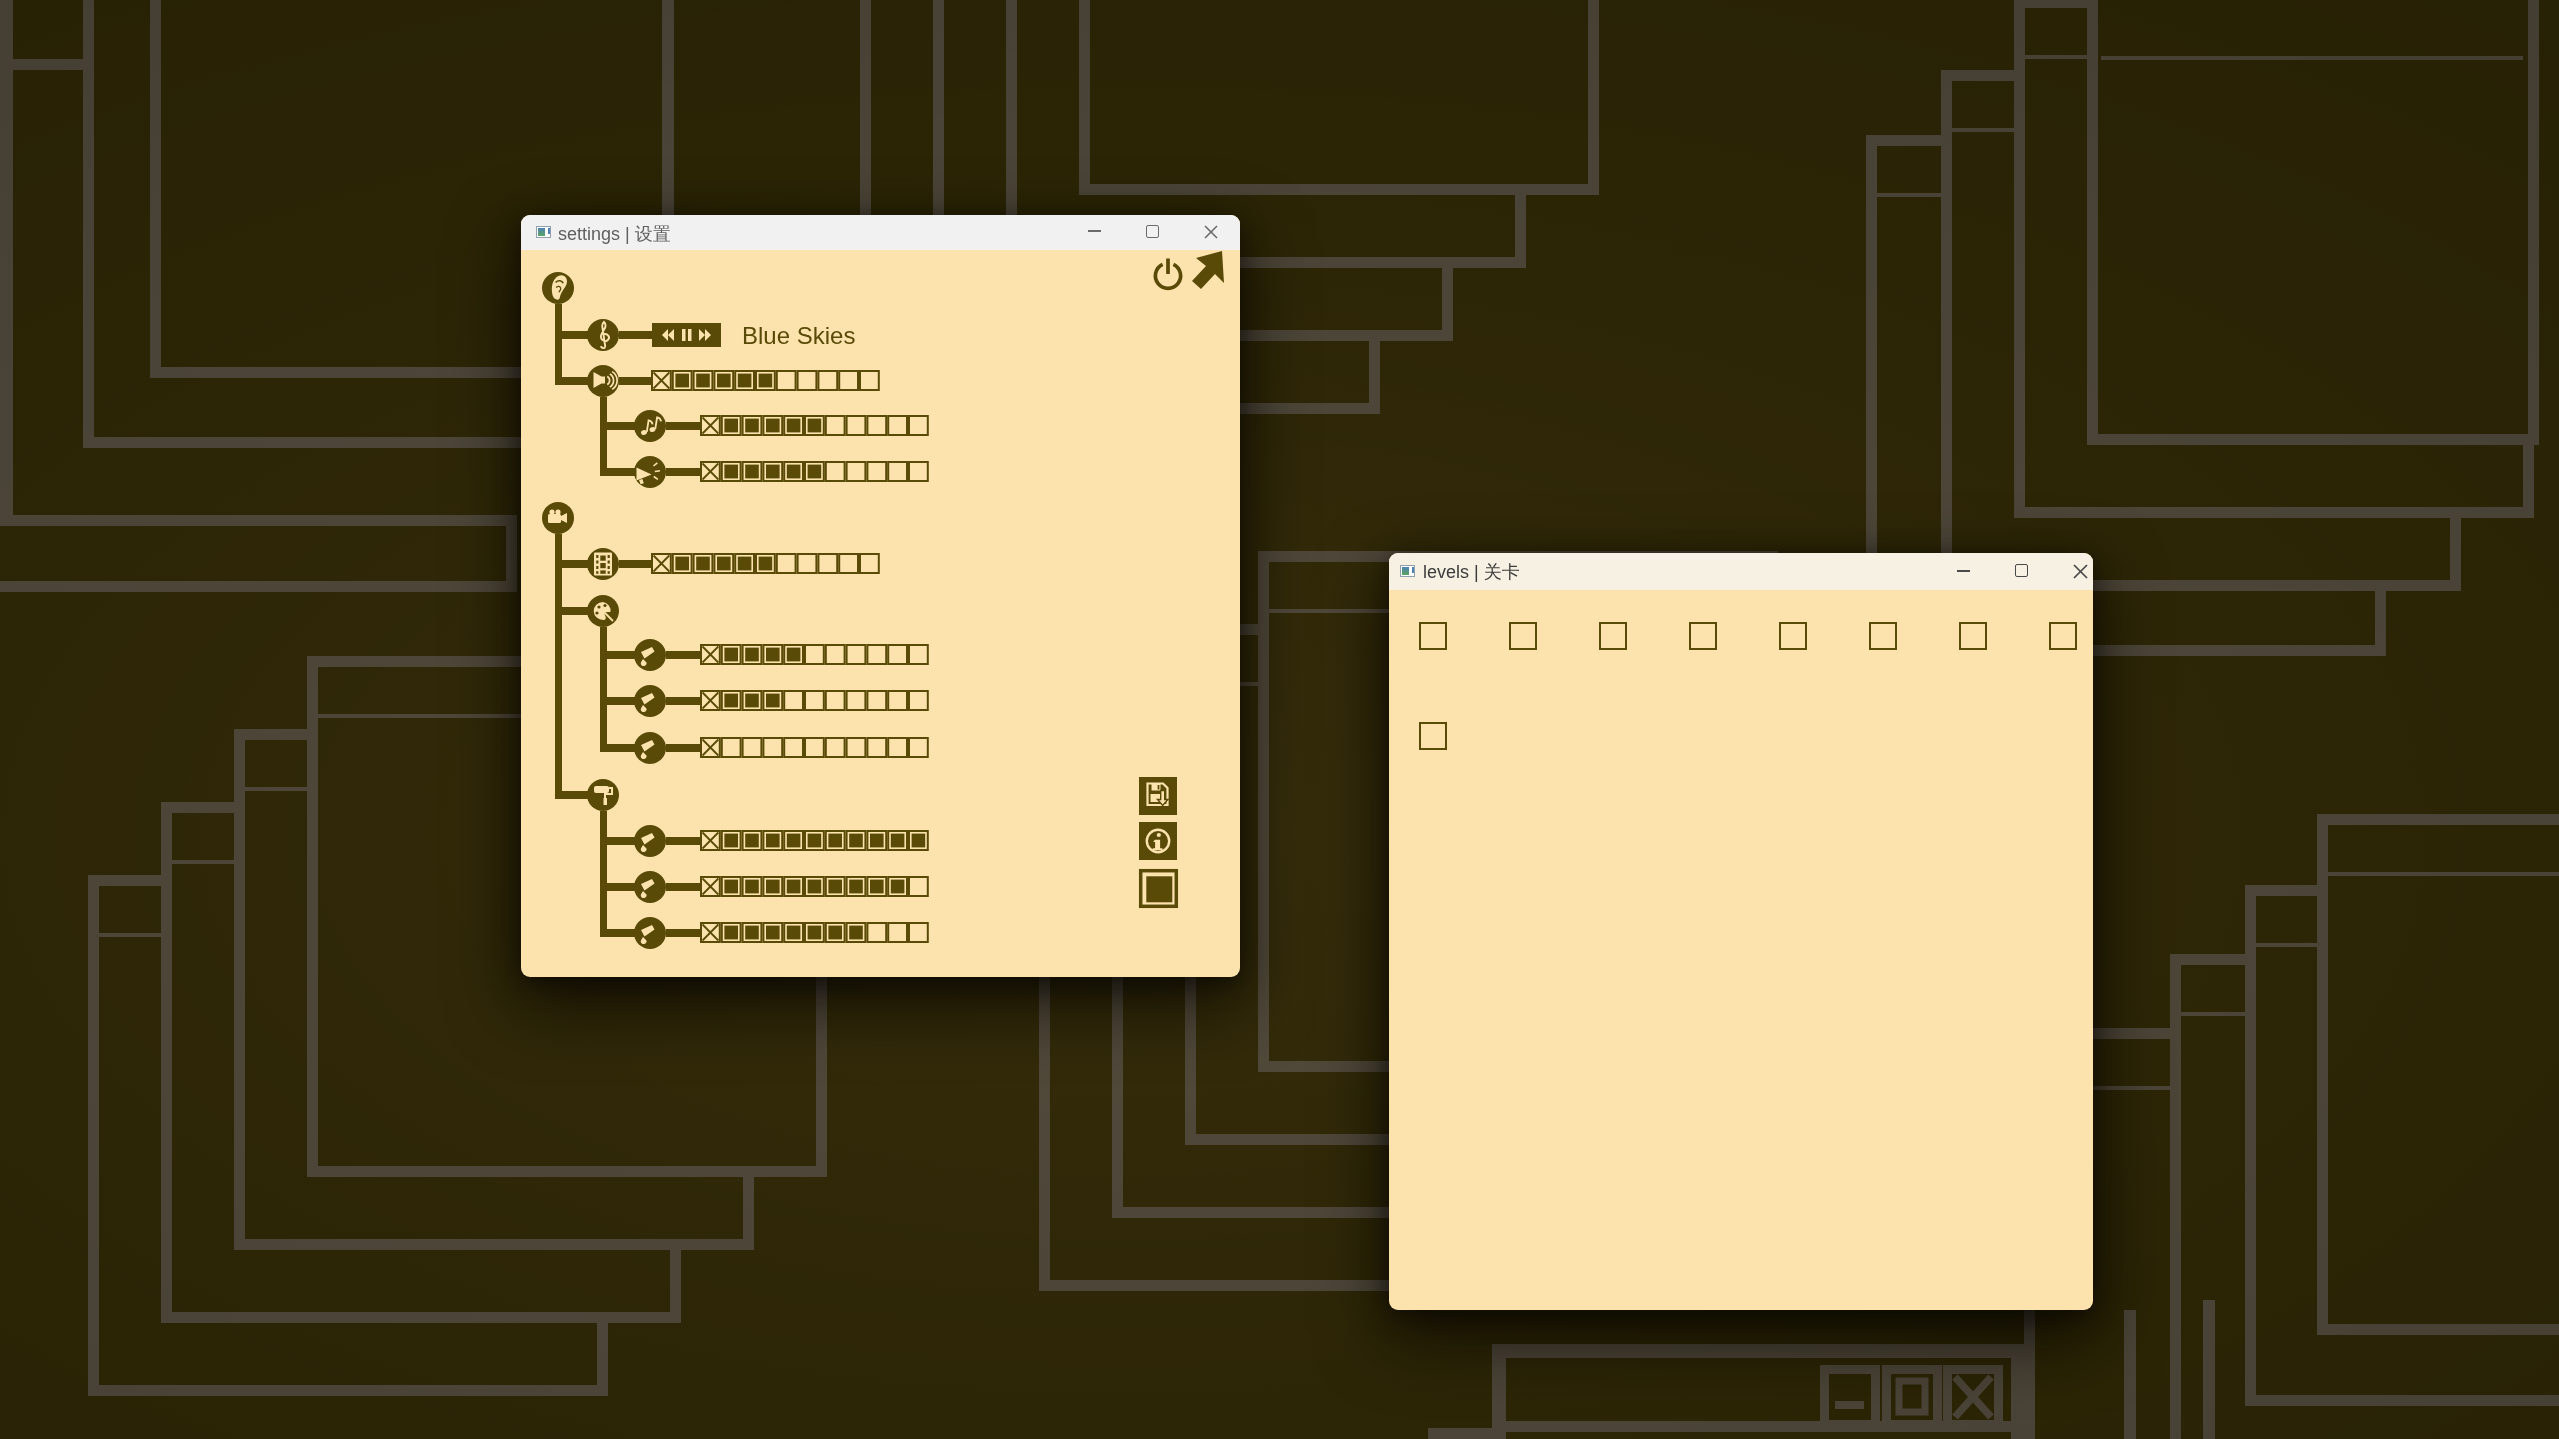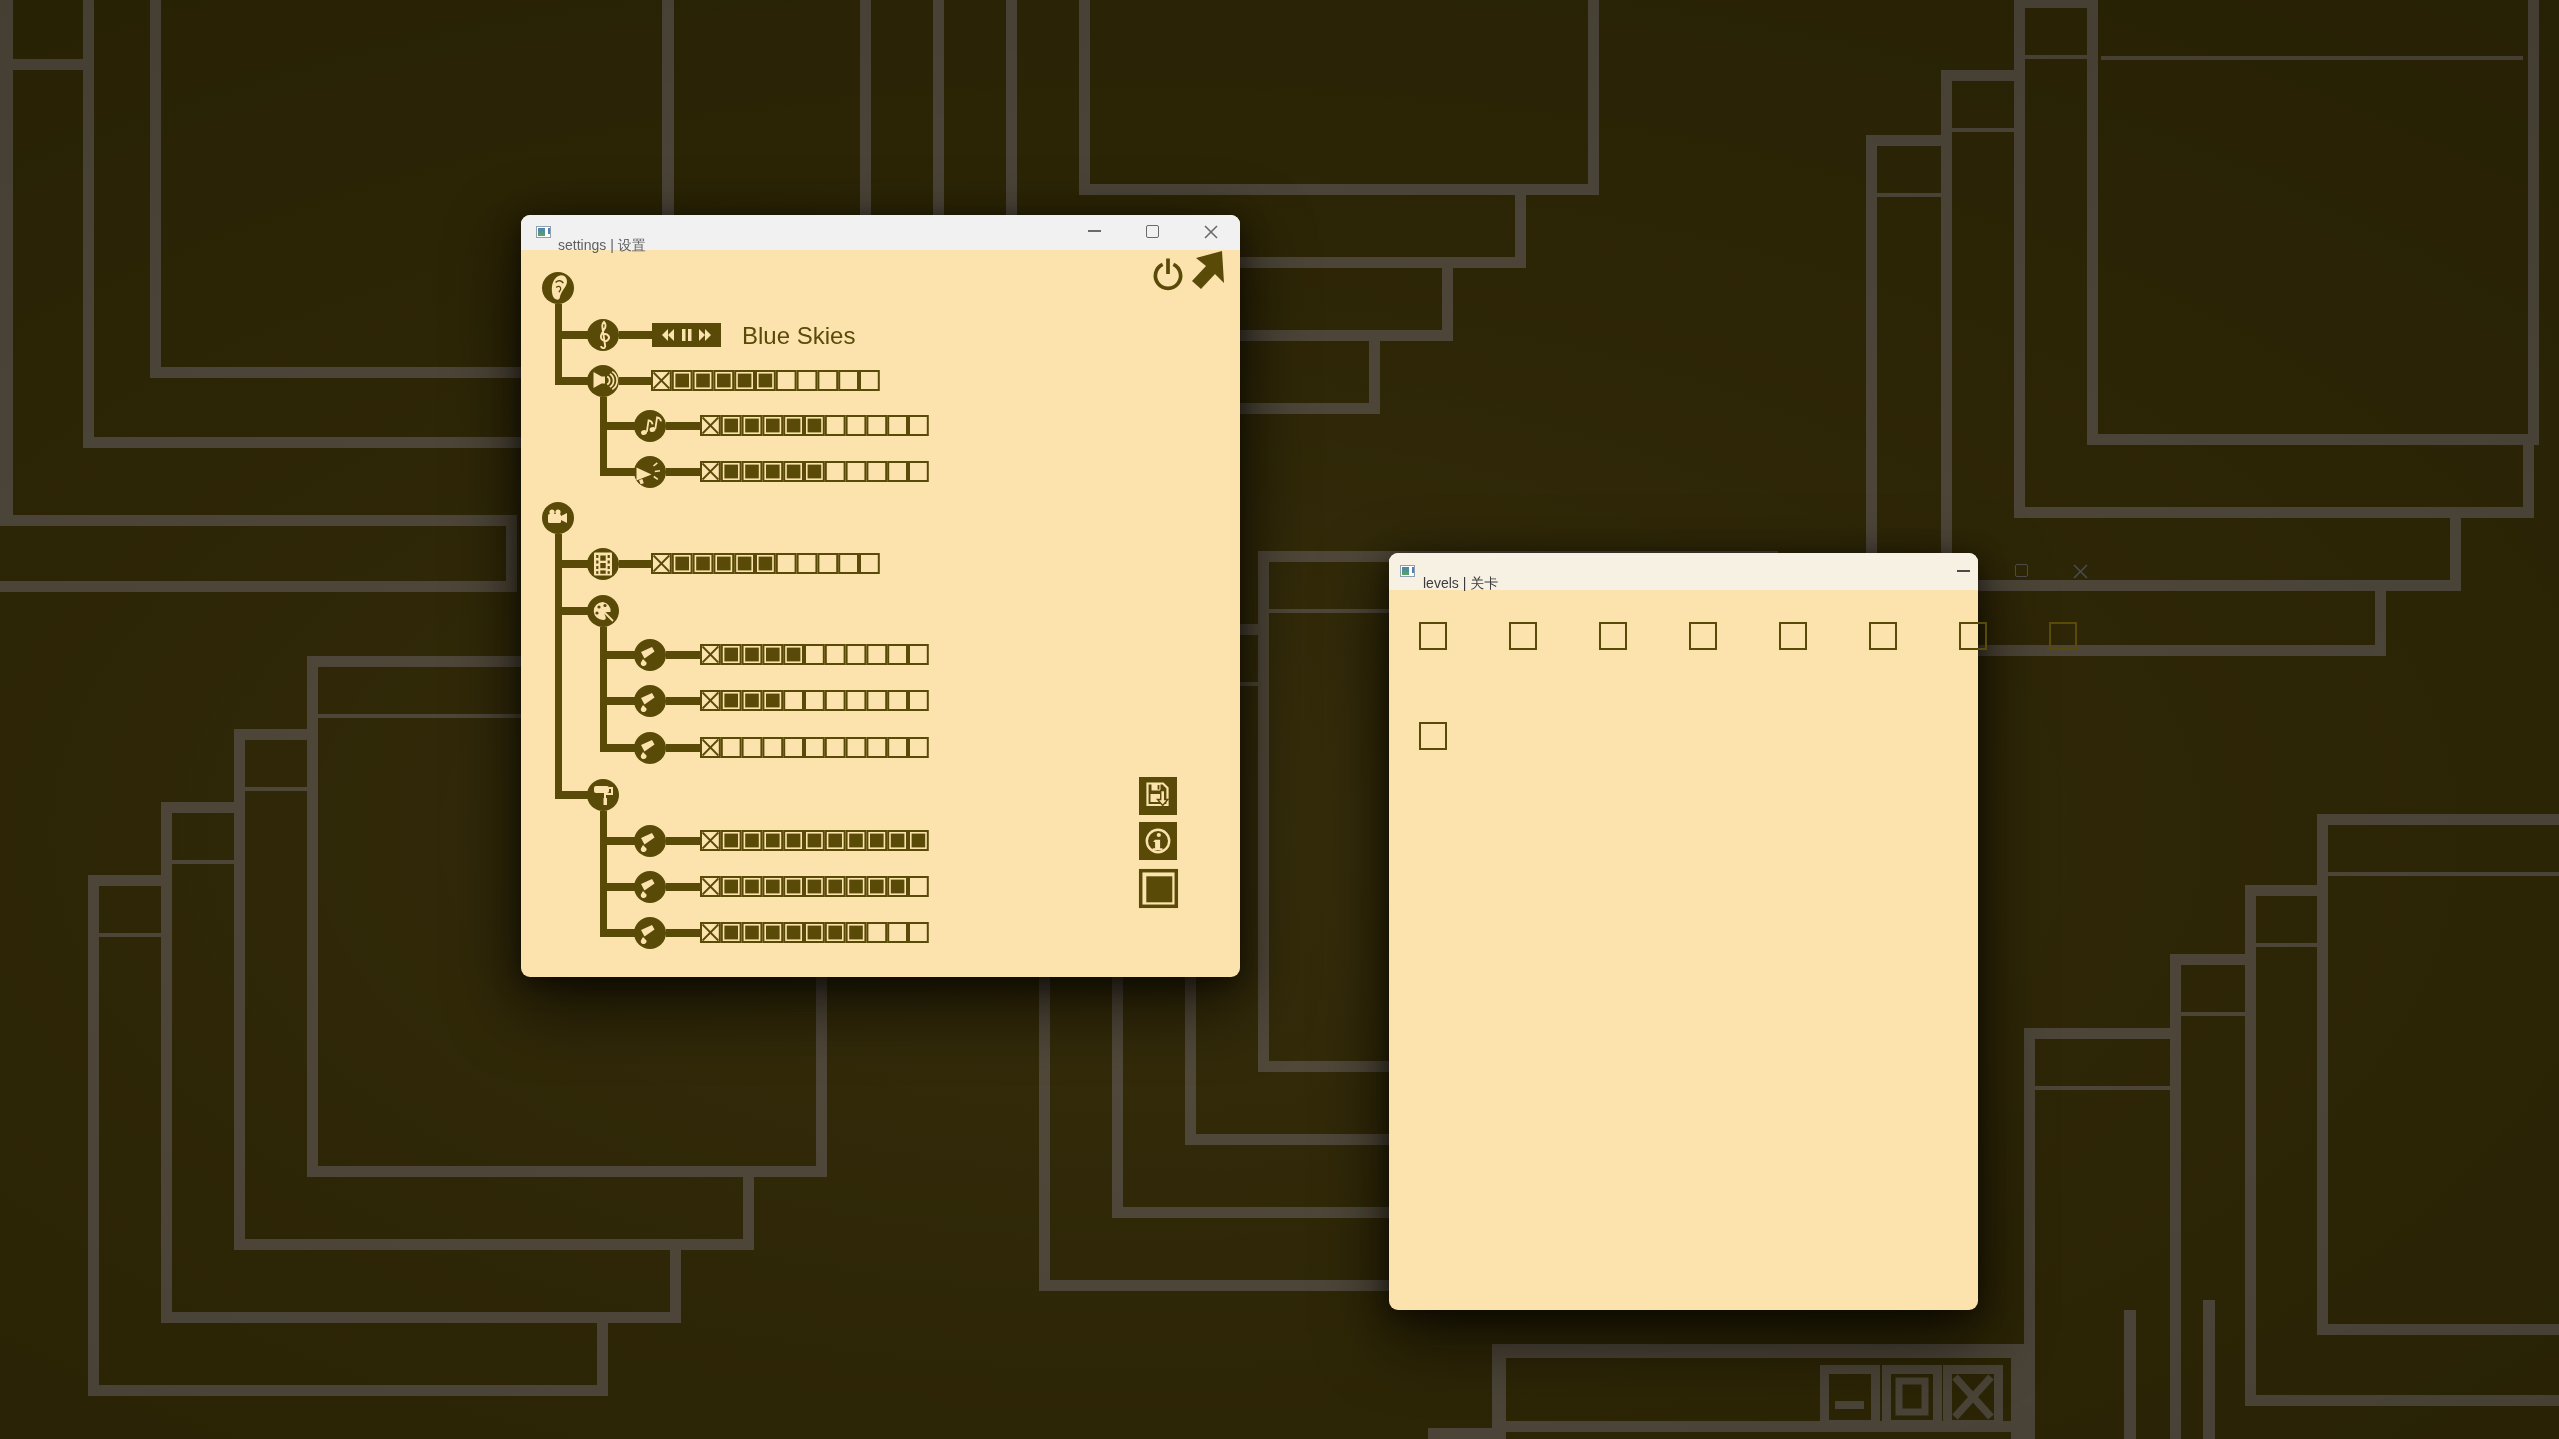--- a/index.html
+++ b/index.html
@@ -1,21 +1,21 @@
 <!DOCTYPE html>
 <html><head>
 <meta charset="utf-8">
 <style>
   html,body { margin:0; padding:0; width:2559px; height:1439px; overflow:hidden;
                font-family:"Liberation Sans", sans-serif; }
   .bg { position:absolute; left:0; top:0; width:2559px; height:1439px; background:#2b2405; }
   .win { position:absolute; background:#fce3ad; border-radius:9px;
           box-shadow: 0 25px 70px rgba(5,4,0,.75), 0 6px 24px rgba(5,4,0,.5); }
   .tbar { position:relative; border-radius:9px 9px 0 0; width:100%; }
-  .ttext { position:absolute; top:22px; font-size:14px;text-align:right; }
+  .ttext { position:absolute; top:7px; font-size:18px;text-align:right; }
   .wicon { position:absolute; width:15px; height:12px; background:#fff; border:1px solid #90a0ae; box-sizing:border-box; }
   .wicl { position:absolute; left:1px; top:1px; width:7px; height:8px;
            background:linear-gradient(#4f82b8,#58a45f); }
   .wicr { position:absolute; right:0.5px; top:0.5px; width:2px; height:6px; background:#4f82b8; }
   .body { position:absolute; left:0; }
   svg { display:block; -webkit-font-smoothing:antialiased; }
   text { -webkit-font-smoothing:antialiased; }
 </style>
 </head>
 <body>
@@ -600,21 +600,21 @@
         <path d="M 633.9 624.8 l 5.2 0 l 0 8.4 l 2.4 0 l 0 2.1 l -9.8 0 l 0 -2.1 l 2.4 0 l 0 -6.3 l -2 0 z" fill="#fce3ad"></path>
       </g>
 
 <g>
         <rect x="619.7" y="655.7" width="35.6" height="35.6" fill="none" stroke="#594a08" stroke-width="3.5"></rect>
         <rect x="625.3" y="661.3" width="26" height="26" fill="#594a08"></rect>
       </g>
 </svg>
 </div>
 
-<div class="win" style="left:1389px;top:553px;width:589px;height:757px;">
+<div class="win" style="left:1389px;top:553px;width:704px;height:757px;">
 
 <div class="tbar" style="background:#f6f1e2;height:37px;">
 
 <div class="wicon" style="left:11px;top:12px;">
         <div class="wicl"></div>
         <div class="wicr"></div>
       </div>
 
 <div class="ttext" style="left:34px;color:#3c3c3c;">levels | 关卡</div>
 

